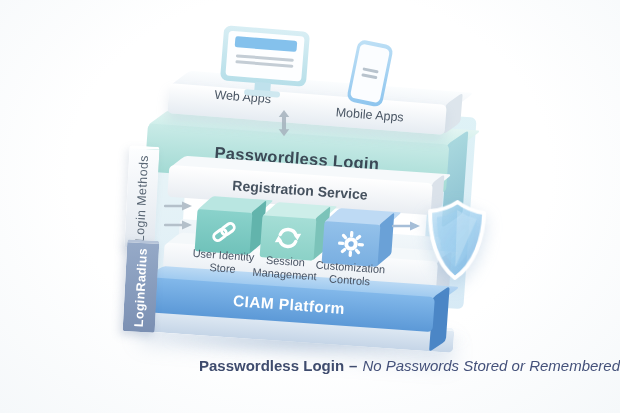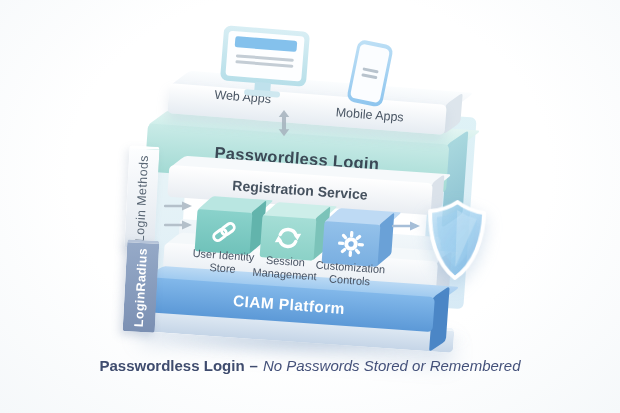--- a/index.html
+++ b/index.html
@@ -99,21 +99,21 @@
   .vtext{writing-mode:vertical-rl;transform:rotate(180deg);white-space:nowrap;}
   #tab-login-methods{left:127px;top:146px;width:30px;height:102px;background:linear-gradient(170deg,#fdfeff,#e1e7ee);border-top:3px solid #ffffff;box-shadow:-3px 4px 8px rgba(118,140,165,.18);}
   #tab-login-methods .vtext{font-size:12.5px;color:#5a6775;font-weight:500;letter-spacing:.4px;}
   #tab-loginradius{left:125px;top:240px;width:32px;height:92px;background:linear-gradient(170deg,#96aac8,#7a8fb2);border-top:3px solid #b6c4d9;box-shadow:-3px 4px 8px rgba(100,125,160,.25);}
   #tab-loginradius .vtext{font-size:12.5px;color:#ffffff;font-weight:600;letter-spacing:.3px;}
 
   
   #shield{left:421px;top:194px;width:70px;height:104px;z-index:8;transform:rotate(2deg);filter:drop-shadow(0 6px 8px rgba(118,160,200,.35));}
 
   
-  #caption{left:0;right:0;top:357px;text-align:center;z-index:9;font-size:15px;color:#3f4c6e;}
+  #caption{left:0;right:0;top:357px;text-align:right;z-index:9;font-size:15px;color:#3f4c6e;}
   .caption-title{font-weight:700;}
   .caption-sep{margin:0 5px;font-weight:600;}
   .caption-sub{font-style:italic;font-weight:500;color:#44517a;}
 </style>
 </head>
 <body>
 
 <div class="scene">
 
   <div class="abs" id="ground-shadow"></div>

